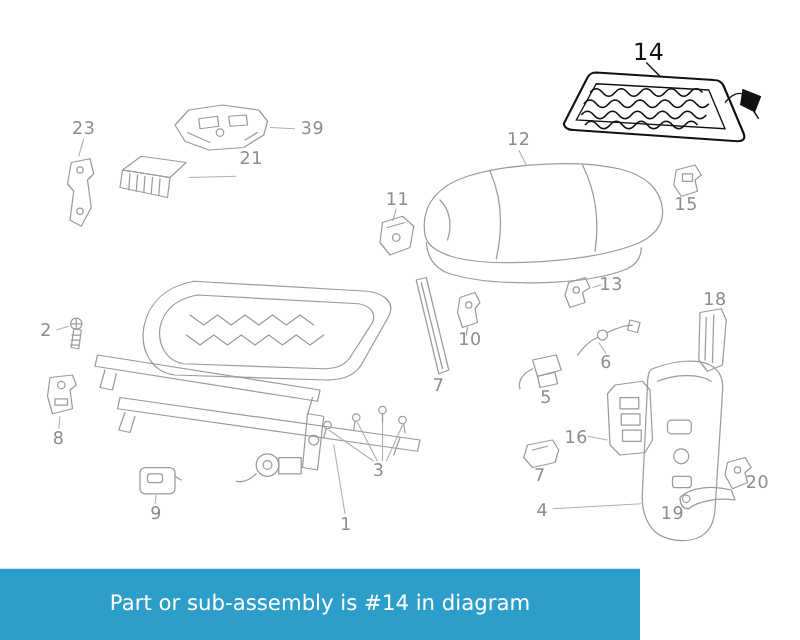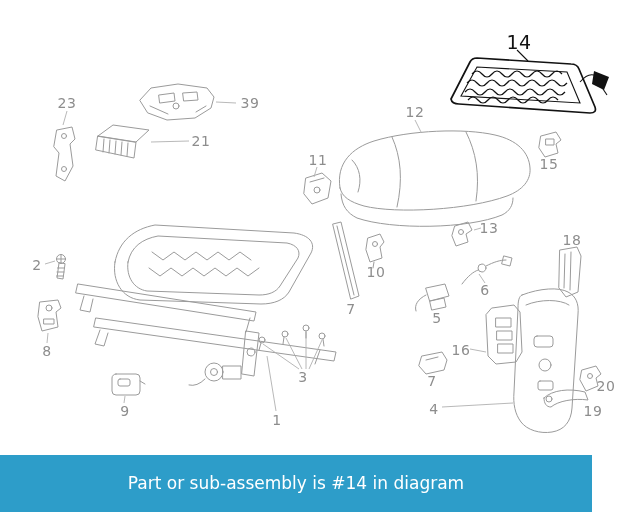--- a/index.html
+++ b/index.html
@@ -2,21 +2,21 @@
 <html style="--banner_bg: #2d9dc9; --banner_text: #ffffff; --line: #9b9b9b; --label: #8d8d8d; --highlight: #121212;"><head>
 <meta charset="utf-8">
 <style>
   html,body{margin:0;padding:0;background:#fff;font-family:"DejaVu Sans",sans-serif;}
   .page{position:relative;width:640px;height:512px;background:#fff;overflow:hidden;}
   .diagram{position:absolute;left:0;top:0;width:640px;height:455px;}
   .diagram svg{display:block;}
   .part-label{position:absolute;transform:translate(-50%,-50%);font-size:14px;
     color:var(--label,#8d8d8d);letter-spacing:.5px;user-select:none;}
   .part-label--hl{font-size:19px;color:var(--highlight,#111);font-weight:400;}
-  .banner{position:absolute;left:0;bottom:0;width:592px;height:57px;
+  .banner{position:absolute;left:0;bottom:0;width:512px;height:57px;
     background:var(--banner_bg,#2d9dc9);color:var(--banner_text,#fff);
     display:flex;flex-direction:column;align-items:center;justify-content:center;
     font-size:17px;line-height:1.35;text-align:center;}
   
   .g{fill:none;stroke:var(--line,#9b9b9b);stroke-width:1;stroke-linejoin:round;stroke-linecap:round;}
   .leader{fill:none;stroke:#b0b0b0;stroke-width:.9;}
   .hl{fill:none;stroke:var(--highlight,#141414);stroke-width:1.7;stroke-linejoin:round;}
   .hl2{fill:none;stroke:var(--highlight,#141414);stroke-width:1.1;}
   .hlw{fill:none;stroke:var(--highlight,#141414);stroke-width:1.2;}
   .hlfill{fill:var(--highlight,#1a1a1a);stroke:none;}
@@ -209,23 +209,23 @@
     <div class="part-label" style="left:125px;top:411px">9</div>
     <div class="part-label" style="left:376px;top:272px">10</div>
     <div class="part-label" style="left:318px;top:160px">11</div>
     <div class="part-label" style="left:415px;top:112px">12</div>
     <div class="part-label" style="left:489px;top:228px">13</div>
     <div class="part-label part-label--hl" style="left:519px;top:42px">14</div>
     <div class="part-label" style="left:549px;top:164px">15</div>
     <div class="part-label" style="left:461px;top:350px">16</div>
     <div class="part-label" style="left:432px;top:381px">7</div>
     <div class="part-label" style="left:572px;top:240px">18</div>
-    <div class="part-label" style="left:593px;top:411px">19</div>
+    <div class="part-label" style="left:538px;top:411px">19</div>
     <div class="part-label" style="left:606px;top:386px">20</div>
-    <div class="part-label" style="left:201px;top:141px">21</div>
+    <div class="part-label" style="left:201px;top:127px">21</div>
     <div class="part-label" style="left:250px;top:103px">39</div>
     <div class="part-label" style="left:67px;top:103px">23</div>
   </div>
 
   <div class="banner">
     <div>Part or sub-assembly is #14 in diagram</div>
   </div>
 </div>
 
 </body></html>

